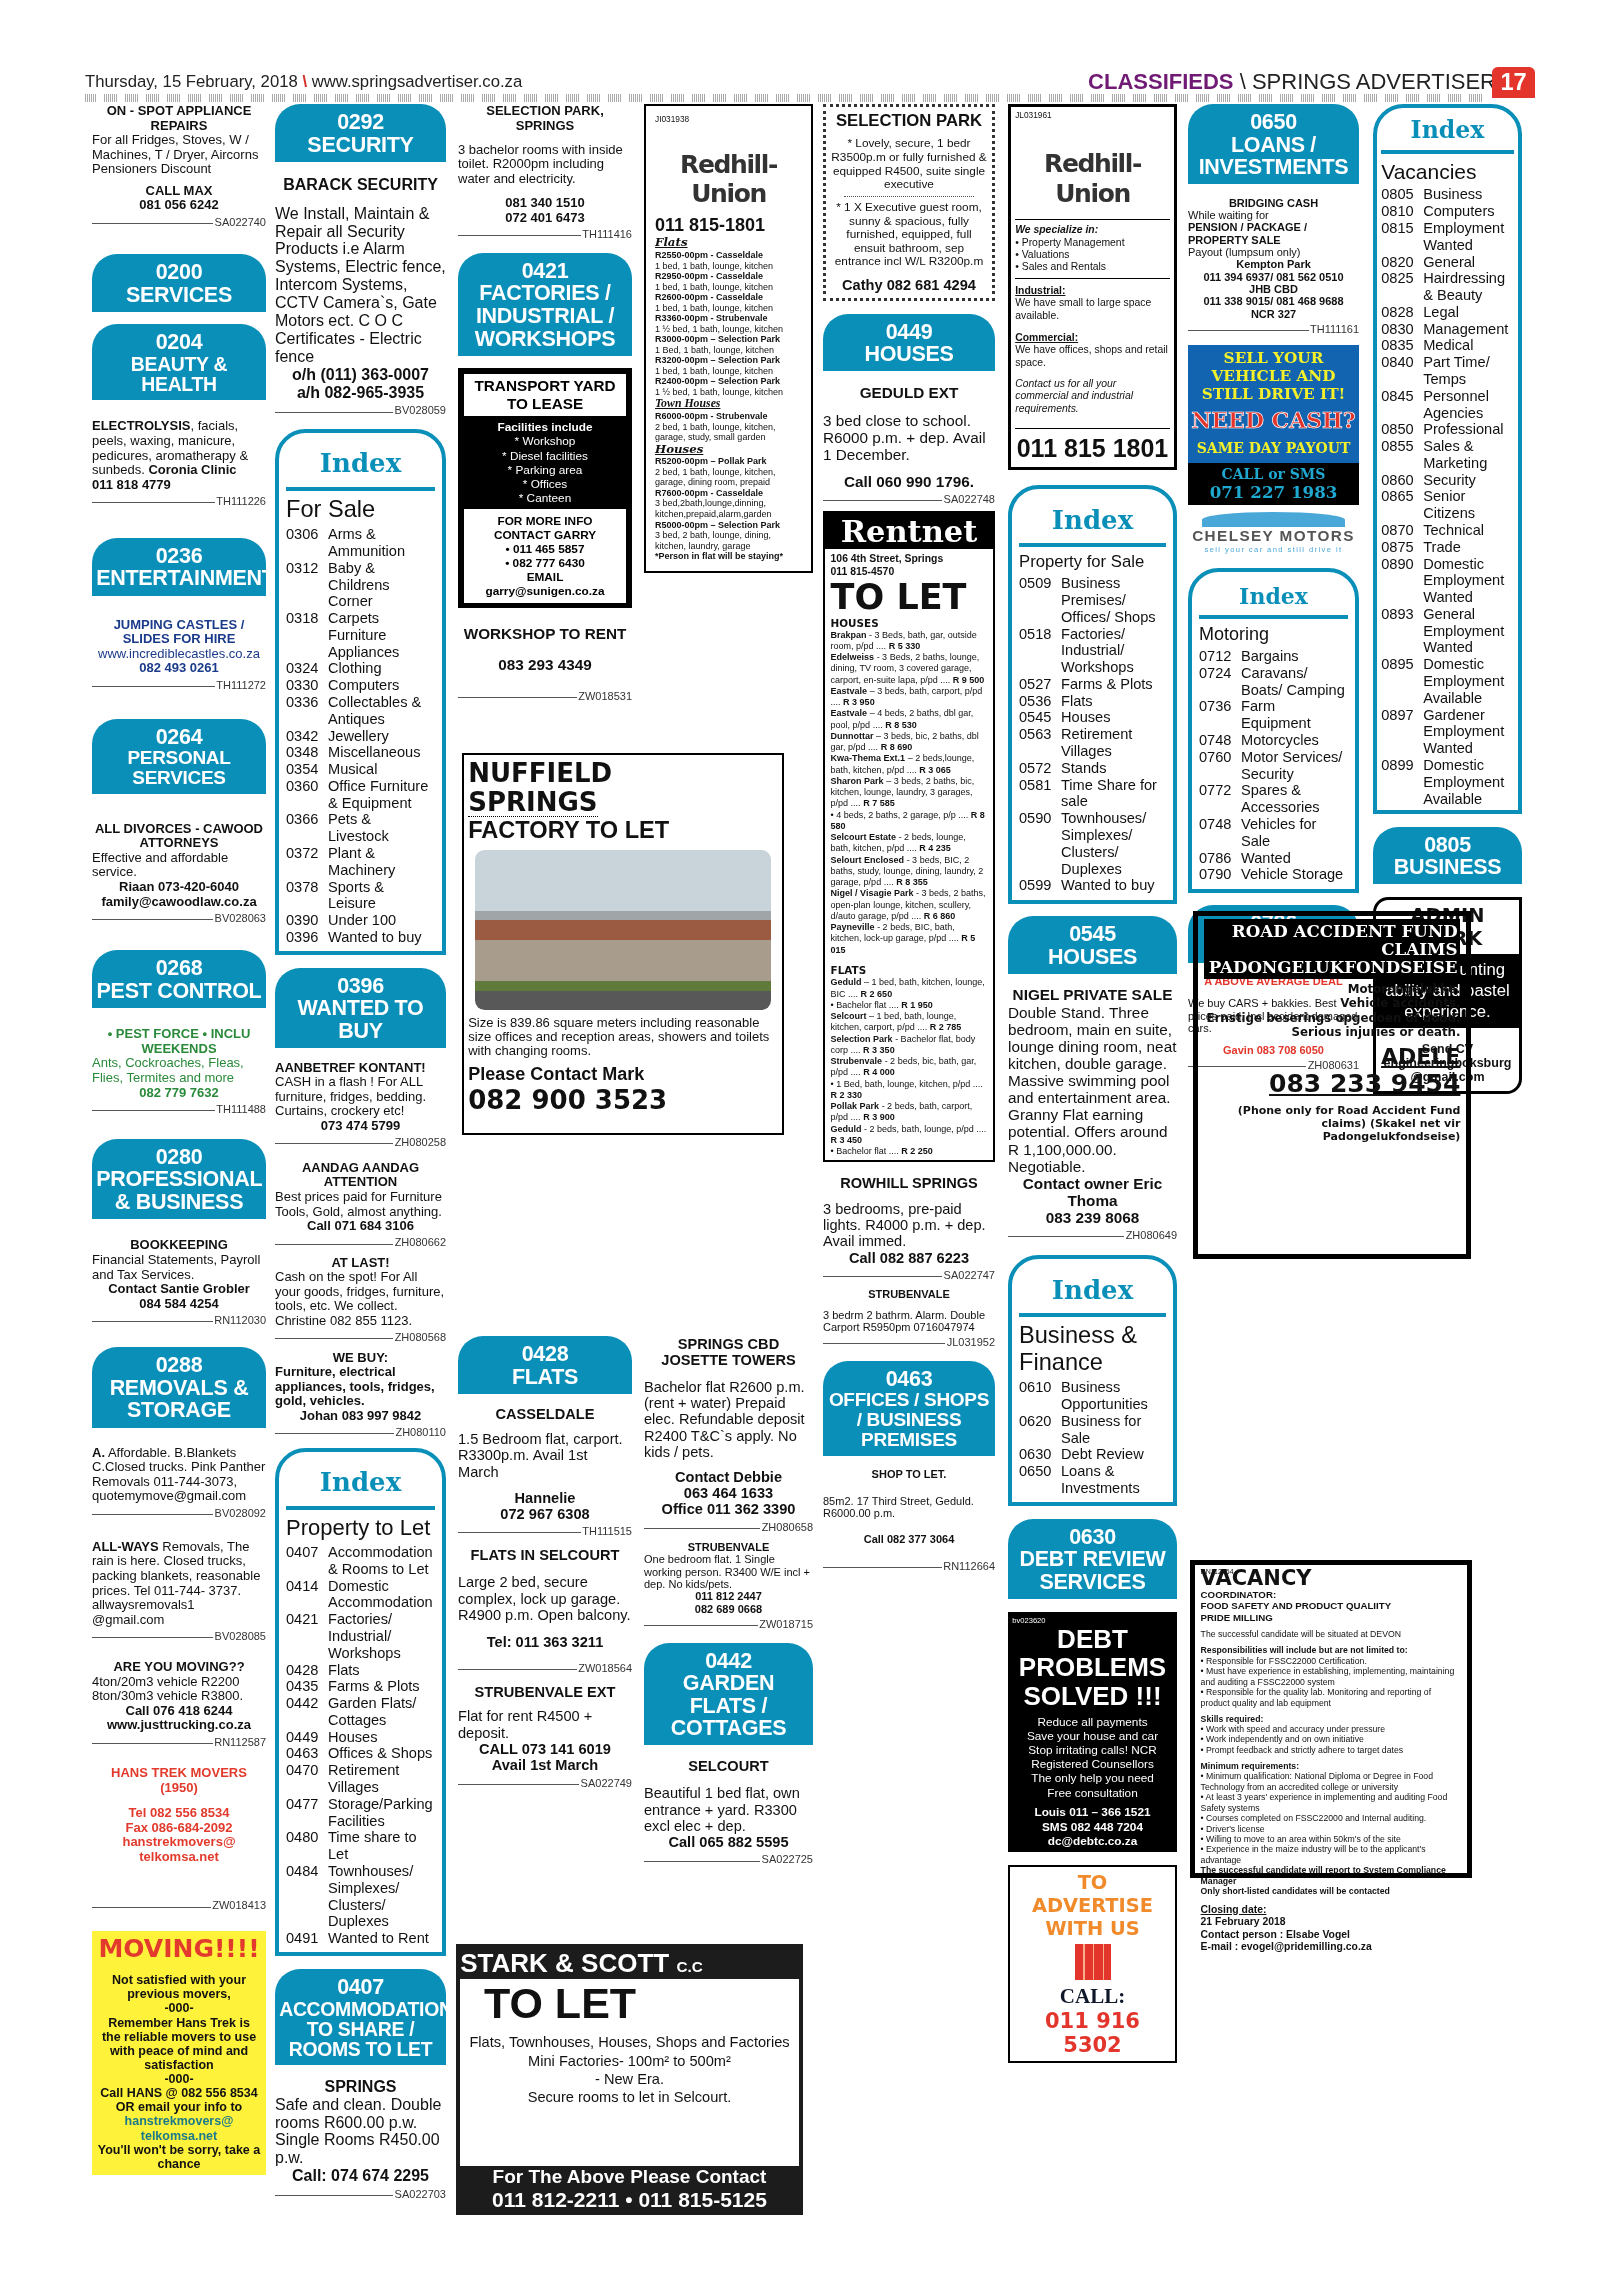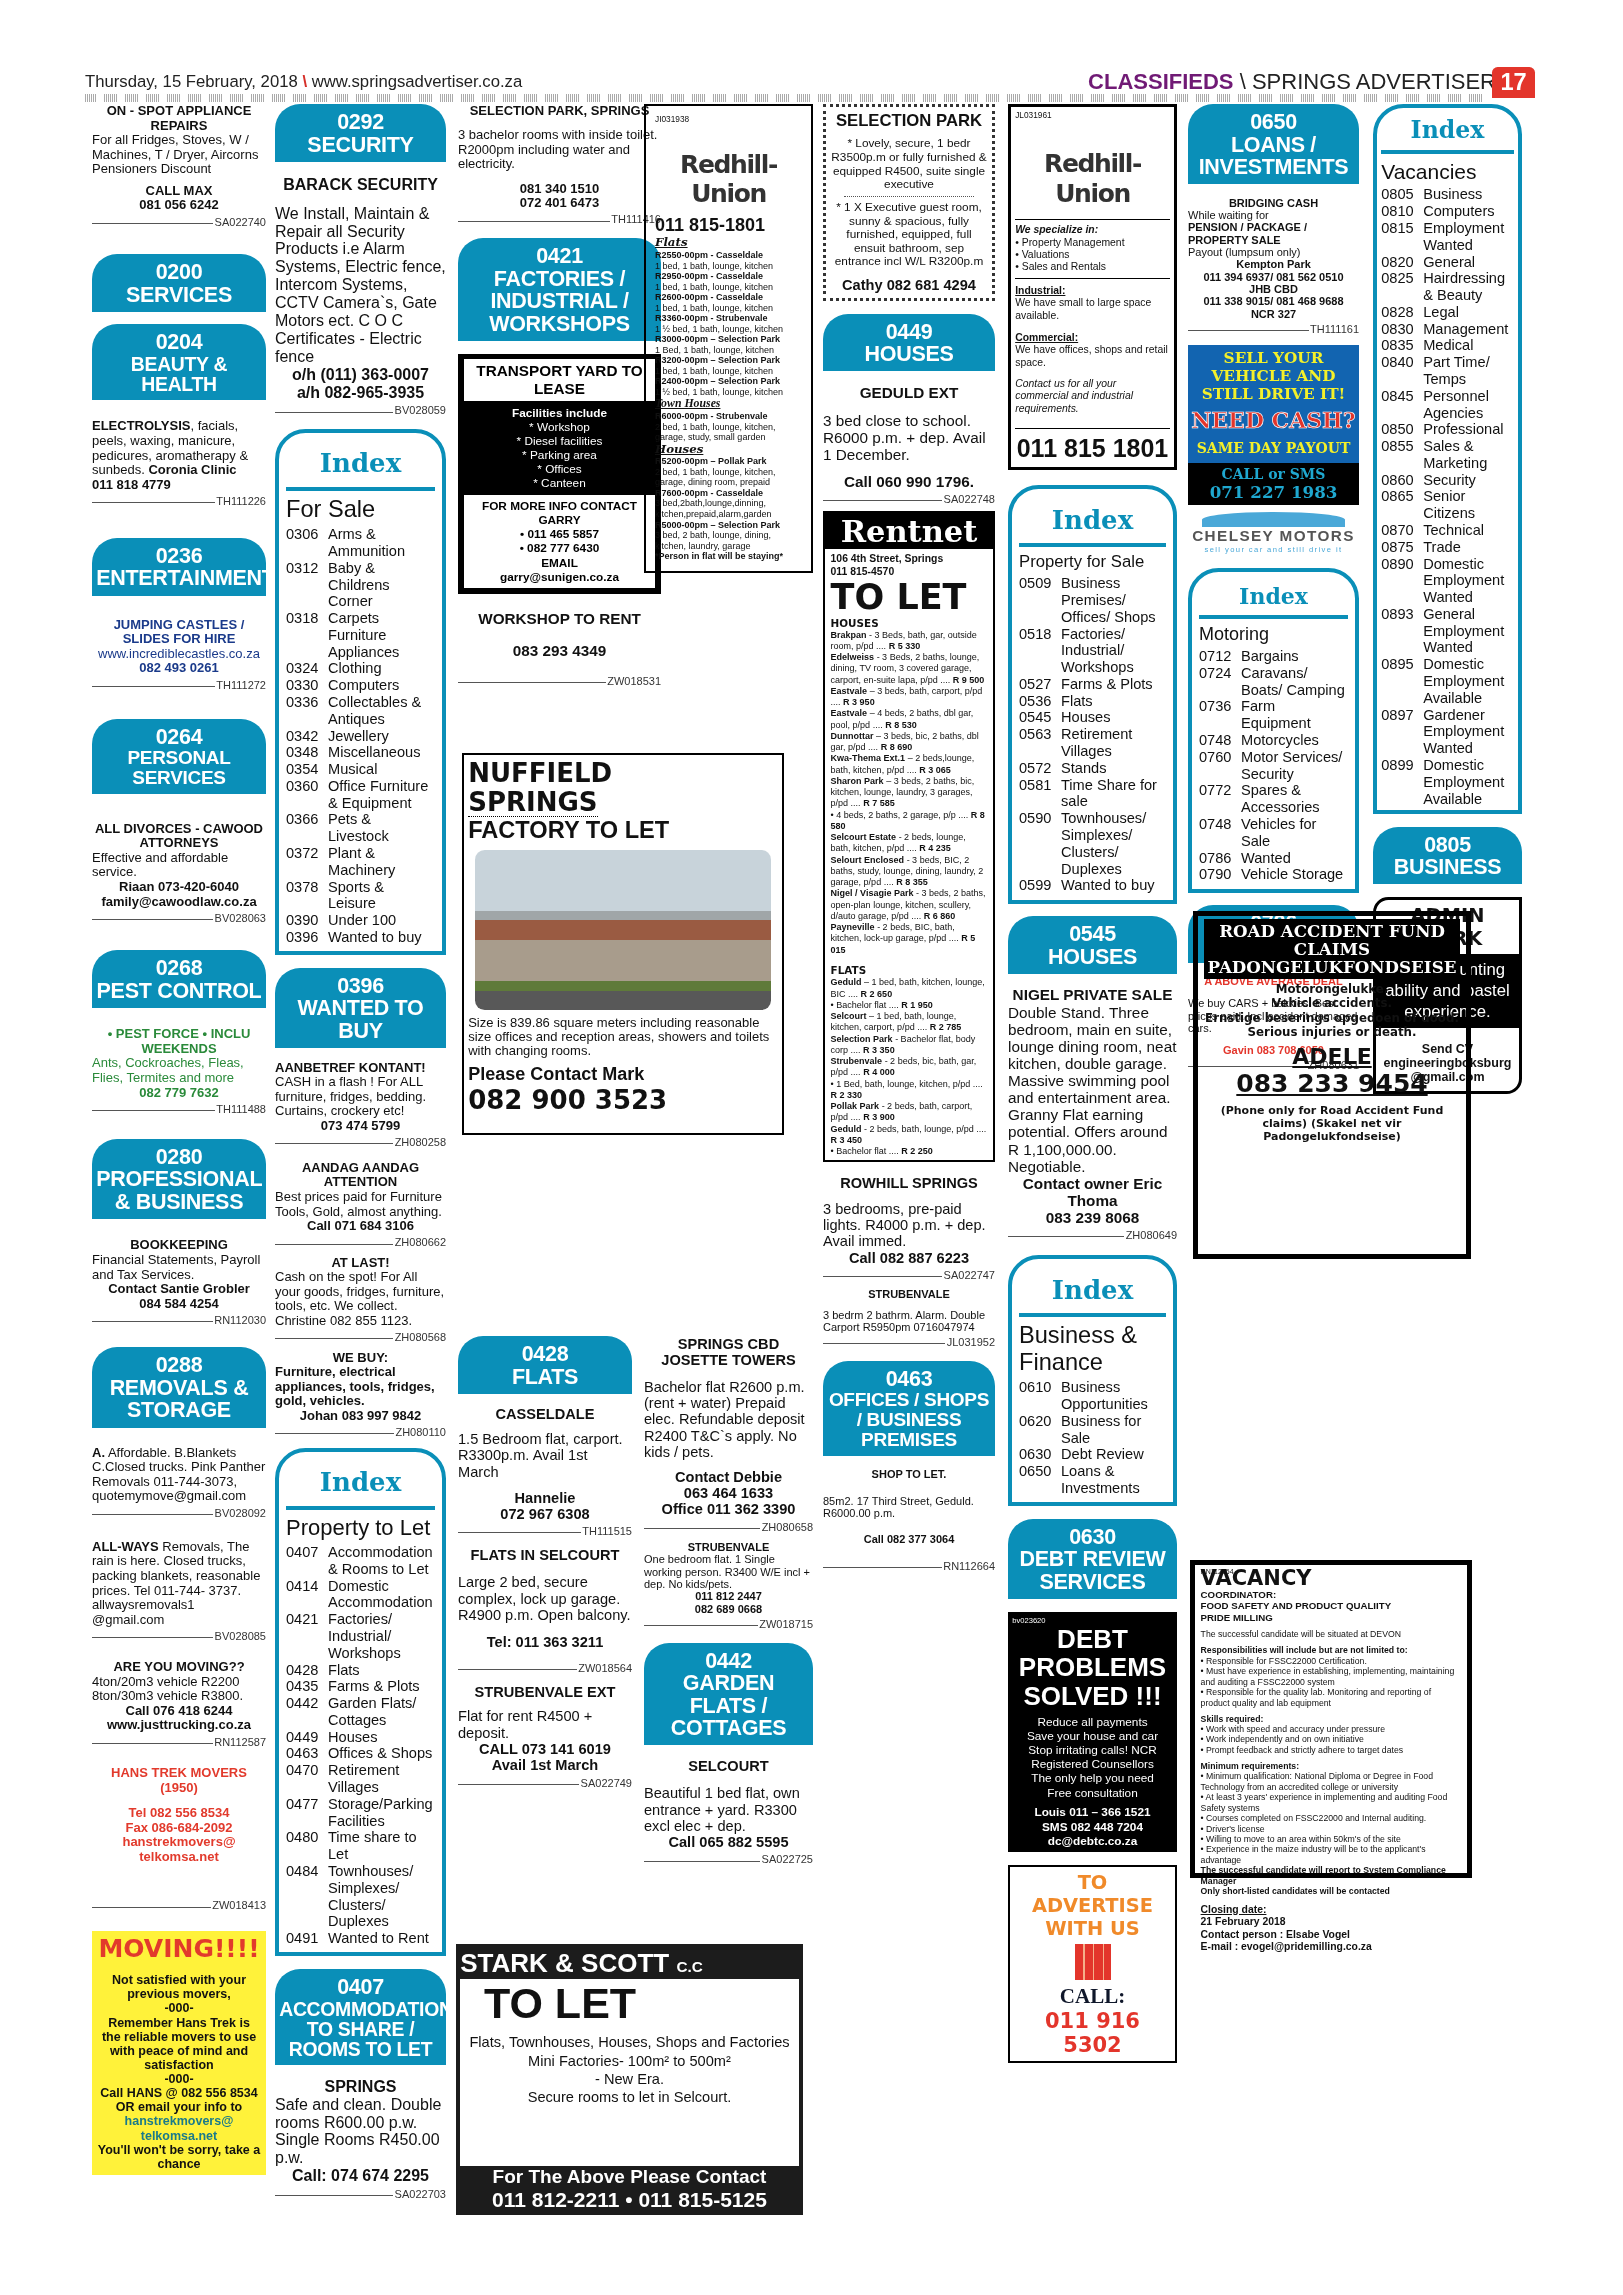--- a/index.html
+++ b/index.html
@@ -305,21 +305,21 @@
       <div style="font-size:19.4px">ACCOMMODATION TO SHARE / ROOMS TO LET</div>
     </div>
  <div class="ad" style="font-size:16px">
   <div class="c b">SPRINGS</div>
   <div>Safe and clean. Double rooms R600.00 p.w. Single Rooms R450.00 p.w.</div>
   <div class="c b">Call: 074 674 2295</div>
   <div class="ref">SA022703</div>
  </div>
 </div>
 
-<div class="col" style="left:458px;width:203px">
+<div class="col" style="left:458px;width:174px">
  <div class="ad">
   <div class="c b">SELECTION PARK, SPRINGS</div>
   <div style="margin-top:9.7px">3 bachelor rooms with inside toilet. R2000pm including water and electricity.</div>
   <div class="c b" style="margin-top:9.7px">081 340 1510</div>
   <div class="c b">072 401 6473</div>
   <div class="ref">TH111416</div>
  </div>
  <div class="hdr">
       <div>0421</div>
       <div>FACTORIES / INDUSTRIAL / WORKSHOPS</div>
@@ -872,21 +872,21 @@
       <div>BUSINESS</div>
     </div>
  <div style="border:3.5px solid #000;border-radius:15.3px 0 15.3px 0;overflow:hidden;text-align:center">
   <div class="b" style="font-family:'DejaVu Sans',sans-serif;font-size:19.4px;padding:4.2px 0;font-variant:small-caps">ADMIN CLERK</div>
   <div class="blk" style="font-size:16.7px;padding:5.6px 2.8px;line-height:1.25">with accounting ability and pastel experience.</div>
   <div class="b" style="font-size:12.5px;margin-top:14px">Send CV</div>
   <div class="b" style="font-size:12.5px;padding-bottom:7px">engineeringboksburg @gmail.com</div>
  </div>
 </div>
 
-<div style="position:absolute;left:1193px;top:911px;width:278px;height:348px;border:5.6px solid #000;padding:2.8px 5.6px;text-align:center;font-family:'DejaVu Sans',sans-serif;font-weight:bold">
+<div style="position:absolute;left:1193px;top:911px;width:278px;height:348px;border:5.6px solid #000;padding:2.8px 5.6px;text-align:right;font-family:'DejaVu Sans',sans-serif;font-weight:bold">
  <div class="blk" style="font-size:16.7px;line-height:1.1;padding:2.8px;font-family:'DejaVu Serif',serif">ROAD ACCIDENT FUND CLAIMS PADONGELUKFONDSEISE</div>
  <div style="font-size:11.8px;line-height:1.2;margin-top:2.8px">
       <div>Motorongelukke.</div>
       <div>Vehicle accidents.</div>
       <div>Ernstige beserings opgedoen of dood.</div>
       <div>Serious injuries or death.</div>
     </div>
  <div style="font-size:22px;text-decoration:underline;margin-top:5.6px">ADELE</div>
  <div style="font-size:25px;text-decoration:underline">083 233 9454</div>
  <div style="font-size:11px;margin-top:5.6px;line-height:1.2">(Phone only for Road Accident Fund claims) (Skakel net vir Padongelukfondseise)</div>

